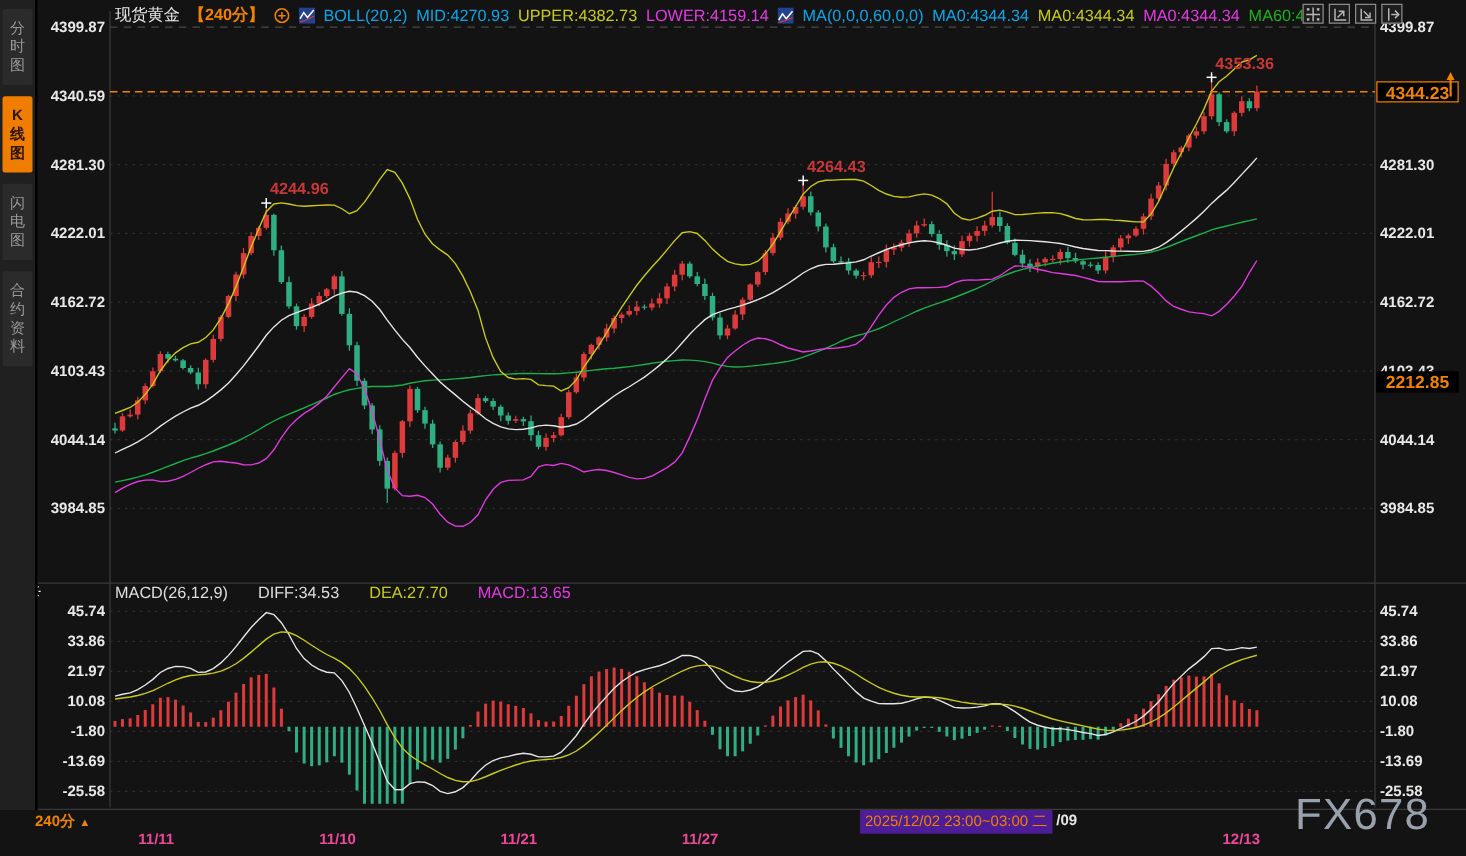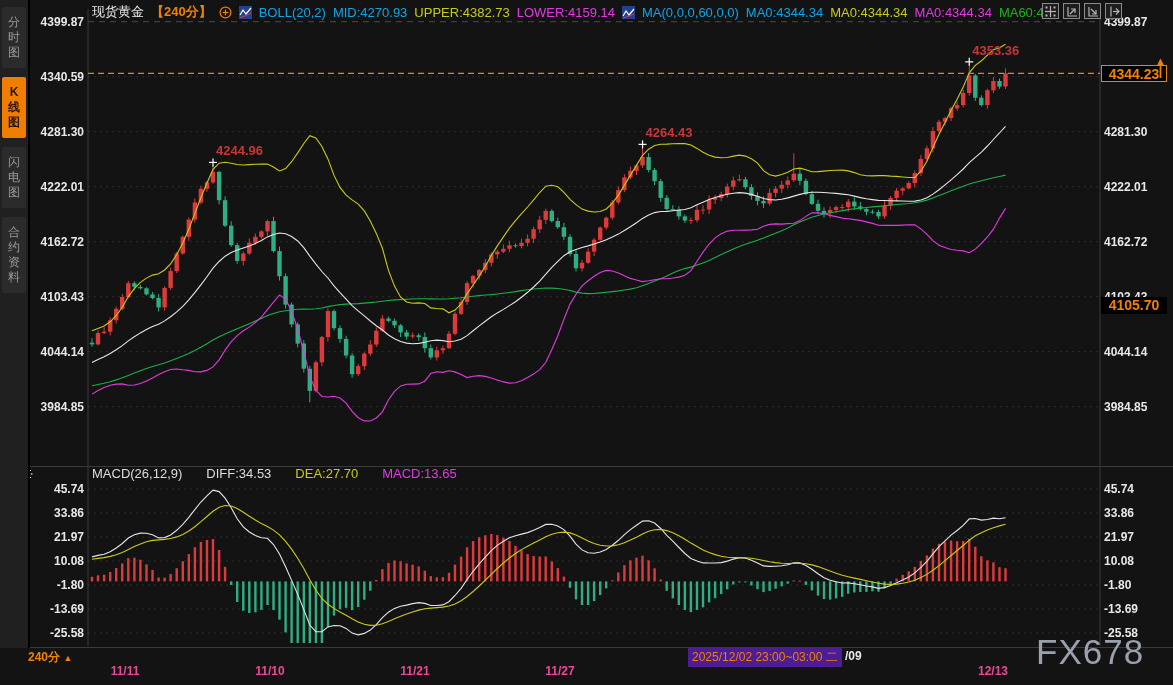--- a/index.html
+++ b/index.html
@@ -729,19 +729,19 @@
   <span class="x-label" style="left: 125px;">11/11</span>
       <span class="x-label" style="left: 270px;">11/10</span>
       <span class="x-label" style="left: 415px;">11/21</span>
       <span class="x-label" style="left: 560px;">11/27</span>
       <span class="x-label" style="left: 993px;">12/13</span>
       <span class="x-tooltip" style="left: 688px;">2025/12/02 23:00~03:00 二</span>
       <span class="x-partial" style="left: 845px;">/09</span>
     </div>
 
   <div class="price-tag current" style="top:65px">4344.23</div>
-  <div class="price-tag" style="top:297px">4105.70</div>
+  <div class="price-tag" style="top:297px">2212.85</div>
   <div class="jump-arrow">▲<br>┃</div>
 
   <div class="watermark">FX678</div>
 
 
 </div>
 
 </body></html>

